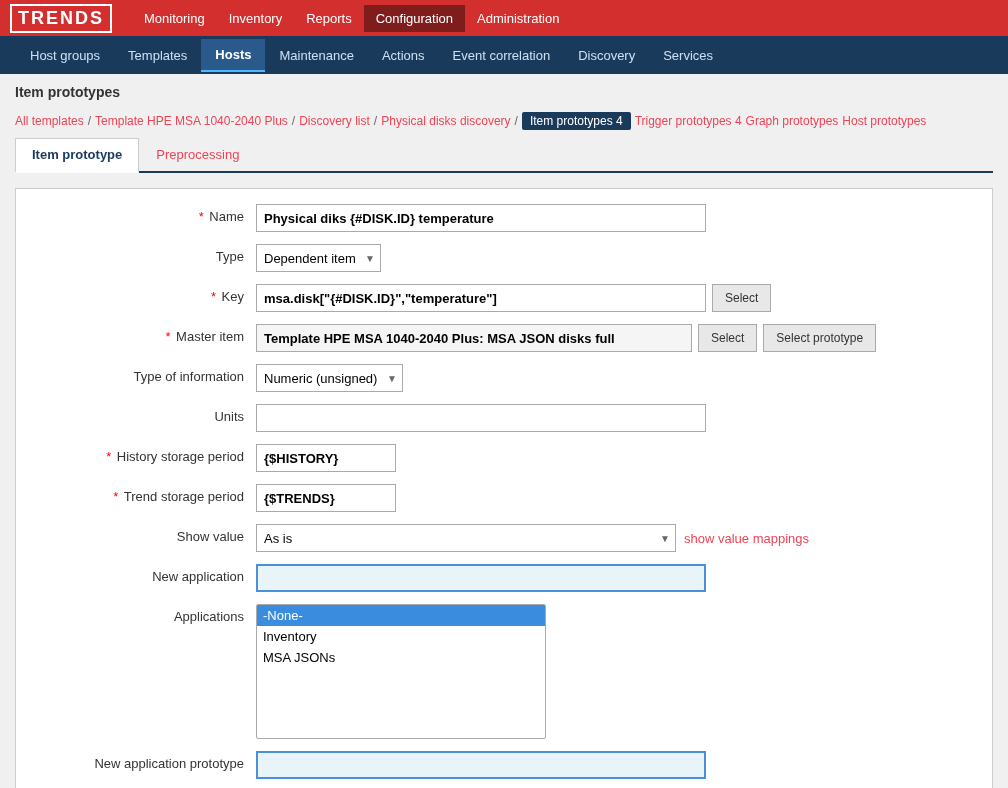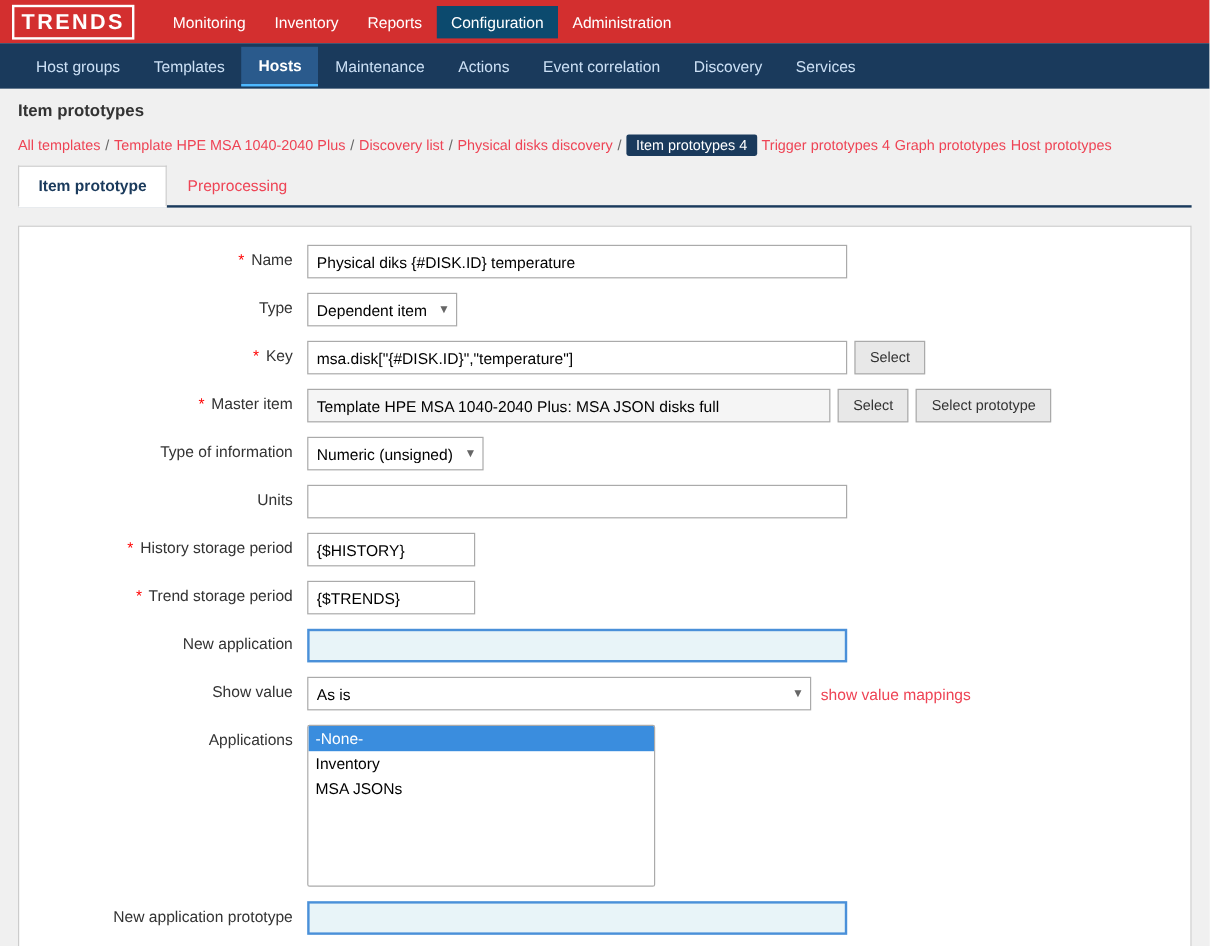--- a/index.html
+++ b/index.html
@@ -2,21 +2,21 @@
 <html><head>
   <meta charset="utf-8">
   <style>
     * { box-sizing: border-box; margin: 0; padding: 0; }
     body { font-family: Arial, sans-serif; font-size: 13px; background: #f0f0f0; color: #333; }
 
     
     .top-nav { background: #d32f2f; display: flex; align-items: center; height: 36px; padding: 0 10px; }
     .logo { background: #d32f2f; color: white; font-weight: bold; font-size: 18px; letter-spacing: 2px; margin-right: 20px; padding: 2px 6px; border: 2px solid white; }
     .top-nav a { color: white; text-decoration: none; padding: 6px 12px; font-size: 13px; }
-    .top-nav a.active { background: #0c4a6e; }
+    .top-nav a.active { background: #7f1d1d; }
 
     
     .second-nav { background: #1a3a5c; display: flex; align-items: center; height: 38px; padding: 0 16px; }
     .second-nav a { color: #cce0f5; text-decoration: none; padding: 8px 14px; font-size: 13px; }
     .second-nav a.active { background: #2a5a8c; color: white; font-weight: bold; border-bottom: 2px solid #4db8ff; }
 
     
     .page-content { background: #f0f0f0; padding: 10px 15px; }
     .page-title { font-size: 14px; font-weight: bold; color: #333; margin-bottom: 12px; }
 
@@ -31,21 +31,21 @@
     .tab-bar .tab { padding: 8px 16px; cursor: pointer; font-size: 13px; color: #555; border: 1px solid transparent; }
     .tab-bar .tab.active { background: white; color: #1a3a5c; font-weight: bold; border: 1px solid #ccc; border-bottom: 2px solid white; margin-bottom: -2px; }
     .tab-bar .tab.secondary { color: #e45; }
 
     
     .form-container { background: white; border: 1px solid #ccc; padding: 15px 20px; }
     .form-row { display: flex; align-items: flex-start; margin-bottom: 12px; min-height: 28px; }
     .form-label { width: 220px; text-align: right; padding-right: 12px; padding-top: 5px; font-size: 13px; color: #333; flex-shrink: 0; }
     .form-label .required { color: red; margin-right: 2px; }
     .form-value { flex: 1; display: flex; align-items: center; gap: 6px; }
-    .form-input { border: 1px solid #aaa; padding: 12px 7px; font-size: 13px; height: 28px; outline: none; }
+    .form-input { border: 1px solid #aaa; padding: 12px 7px; font-size: 13px; height: 28px; outline: none; font-weight: bold; }
     .form-input.wide { width: 450px; }
     .form-input.small { width: 140px; }
     .form-input.key-input { width: 450px; }
     .form-input.master-input { width: 436px; background: #f5f5f5; }
     .form-input.units-input { width: 450px; }
     .form-input.new-app-input { width: 450px; border: 2px solid #4a90d9; background: #e8f4f8; }
     .form-input.new-app-proto-input { width: 450px; border: 2px solid #4a90d9; background: #e8f4f8; }
 
     .btn { padding: 4px 12px; font-size: 12px; border: 1px solid #999; background: #f5f5f5; cursor: pointer; height: 28px; color: #333; }
     .btn-grey { background: #e8e8e8; border-color: #aaa; }
@@ -188,39 +188,39 @@
       <div class="form-label">
         <span class="required">*</span>
         <span>Trend storage period</span>
       </div>
       <div class="form-value">
         <input type="text" class="form-input small" value="{$TRENDS}" style="">
       </div>
     </div>
 
     <div class="form-row">
-      <div class="form-label">New application</div>
-      <div class="form-value">
-        <input type="text" class="form-input new-app-input" value="" style="">
-      </div>
-    </div>
-
-    <div class="form-row">
       <div class="form-label">Show value</div>
       <div class="form-value show-value-row">
         <div class="show-value-wrapper">
           <select class="show-value-select">
             <option>As is</option>
           </select>
         </div>
         <a href="#" class="show-value-link">show value mappings</a>
       </div>
     </div>
 
     <div class="form-row">
+      <div class="form-label">New application</div>
+      <div class="form-value">
+        <input type="text" class="form-input new-app-input" value="" style="">
+      </div>
+    </div>
+
+    <div class="form-row">
       <div class="form-label">Applications</div>
       <div class="form-value">
         <select class="apps-listbox" multiple="">
           <option selected="" style="background:#3a8dde;color:white;">-None-</option>
           <option>Inventory</option>
           <option>MSA JSONs</option>
         </select>
       </div>
     </div>
 

